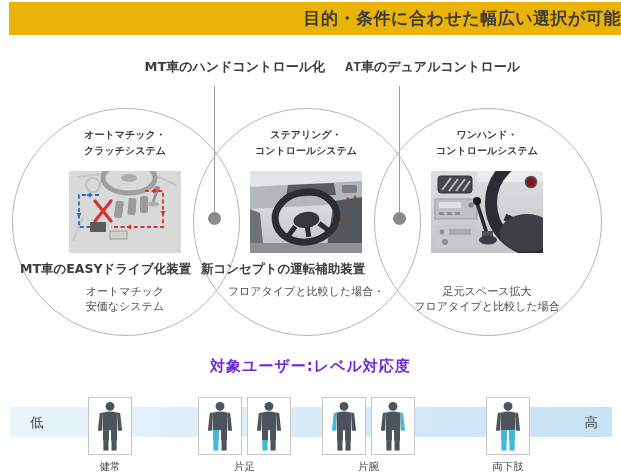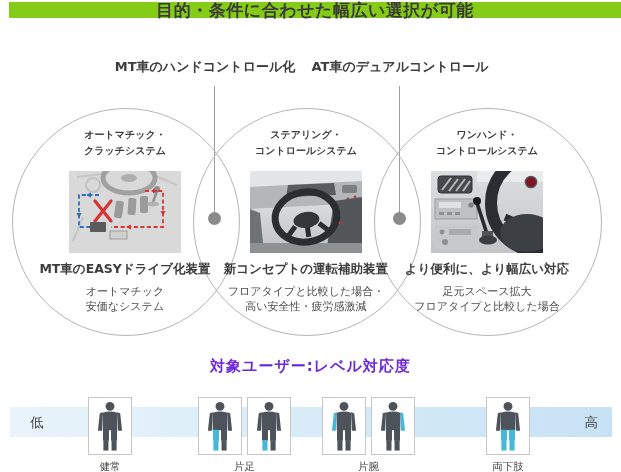--- a/index.html
+++ b/index.html
@@ -2,49 +2,49 @@
 <html><head>
 <meta charset="utf-8">
 <style>
   html,body{margin:0;padding:0;background:#fff;}
   #stage{
     position:relative;width:621px;height:472px;background:#ffffff;overflow:hidden;
     font-family:"DejaVu Sans",sans-serif;color:#3b3b3b;
   }
   
   .title-band{
-    position:absolute;left:9px;right:0;top:2px;height:16px;background:#84cc16;
-    display:flex;align-items:center;justify-content:center;
+    position:absolute;left:9px;right:0;top:2px;height:33px;background:#eab308;
+    display:flex;align-items:center;justify-content:flex-end;
   }
   .title-band .t{font-size:17px;font-weight:bold;color:#3a3a3a;letter-spacing:.5px;}
   
-  .branch{position:absolute;top:58px;width:240px;text-align:center;font-size:13px;font-weight:bold;color:#3d3d3d;}
+  .branch{position:absolute;top:58px;width:240px;text-align:right;font-size:13px;font-weight:bold;color:#3d3d3d;}
   .branch.b1{left:85px;}
-  .branch.b2{left:280px;}
+  .branch.b2{left:280px;font-family:Liberation Mono, monospace;}
   .vline{position:absolute;width:1px;background:#9d9d9d;top:86px;height:127px;}
   .vline.l1{left:214px;}
   .vline.l2{left:399px;}
   .dot{position:absolute;width:13px;height:13px;border-radius:50%;background:#8a8a8a;top:212px;}
   .dot.d1{left:208px;}
   .dot.d2{left:393px;}
   
   .circle{position:absolute;width:226px;height:226px;border:1px solid #b5b5b5;border-radius:50%;top:108px;background:transparent;}
   .circle.c1{left:12px;}
   .circle.c2{left:193px;}
   .circle.c3{left:374px;}
   
   .sys-head{position:absolute;top:127px;width:180px;text-align:center;font-size:10px;font-weight:bold;color:#3d3d3d;line-height:16px;}
   .sys-head.h1{left:35px;}
   .sys-head.h2{left:216px;}
   .sys-head.h3{left:397px;}
   .sys-img{position:absolute;top:171px;width:112px;height:82px;}
   .sys-img.i1{left:69px;}
   .sys-img.i2{left:250px;}
   .sys-img.i3{left:431px;}
-  .sys-cap{position:absolute;top:261px;width:210px;text-align:center;font-size:12.5px;font-weight:bold;color:#3d3d3d;}
+  .sys-cap{position:absolute;top:261px;width:210px;font-size:12.5px;font-weight:bold;color:#3d3d3d;}
   .sys-cap.p1{left:20px;}
   .sys-cap.p2{left:201px;}
   .sys-cap.p3{left:382px;}
   .sys-desc{position:absolute;top:284px;width:210px;text-align:center;font-size:11px;color:#4a4a4a;line-height:15px;}
   .sys-desc.q1{left:20px;}
   .sys-desc.q2{left:201px;}
   .sys-desc.q3{left:382px;}
   
   .level-title{position:absolute;top:357px;left:0;right:0;text-align:center;font-size:15px;font-weight:bold;color:#6d28d9;letter-spacing:1px;}
   .band{position:absolute;top:407px;left:10px;right:9px;height:30px;
@@ -142,21 +142,20 @@
     <g transform="rotate(-8 56 46)">
       <ellipse cx="56" cy="46" rx="31" ry="25" fill="none" stroke="#2b2e31" stroke-width="7"></ellipse>
       <path d="M44,54 L34,64 M68,54 L78,64 M56,54 L56,66" stroke="#2b2e31" stroke-width="5" fill="none"></path>
       <ellipse cx="56" cy="49" rx="13" ry="8" fill="#35383b"></ellipse>
     </g>
     <circle cx="90" cy="52" r="1.4" fill="#c33b2e"></circle>
   </svg>
   <div class="sys-cap p2">新コンセプトの運転補助装置</div>
   <div class="sys-desc q2">
     <div>フロアタイプと比較した場合・</div>
-    <div>高い安全性・疲労感激減</div>
   </div>
 
   <div class="sys-head h3">
     <div>ワンハンド・</div>
     <div>コントロールシステム</div>
   </div>
   <svg class="sys-img i3" viewBox="0 0 112 82">
     <defs>
       <linearGradient id="g3" x1="0" y1="0" x2="0" y2="1">
         <stop offset="0" stop-color="#dcdee0"></stop>
@@ -185,21 +184,20 @@
     <path d="M74,46 L92,54" stroke="#2a2d31" stroke-width="7"></path>
     <ellipse cx="96" cy="62" rx="27" ry="19" fill="#3c3f43"></ellipse>
     <circle cx="100" cy="11" r="5.6" fill="#7e1522" stroke="#54565a" stroke-width="1.5"></circle>
     <g>
       <line x1="57" y1="66" x2="46" y2="32" stroke="#26292d" stroke-width="3.6" stroke-linecap="round"></line>
       <circle cx="46" cy="30" r="4" fill="#17191c"></circle>
       <rect x="51" y="60" width="11" height="8" fill="#515458"></rect>
       <ellipse cx="57" cy="69" rx="9" ry="4.5" fill="#3a3d41"></ellipse>
     </g>
   </svg>
-  <div class="sys-cap p3">より便利に、より幅広い対応</div>
   <div class="sys-desc q3">
     <div>足元スペース拡大</div>
     <div>フロアタイプと比較した場合</div>
   </div>
 
   <div class="level-title">対象ユーザー:レベル対応度</div>
   <div class="band">
     <span class="band-low">低</span>
     <span class="band-high">高</span>
   </div>

